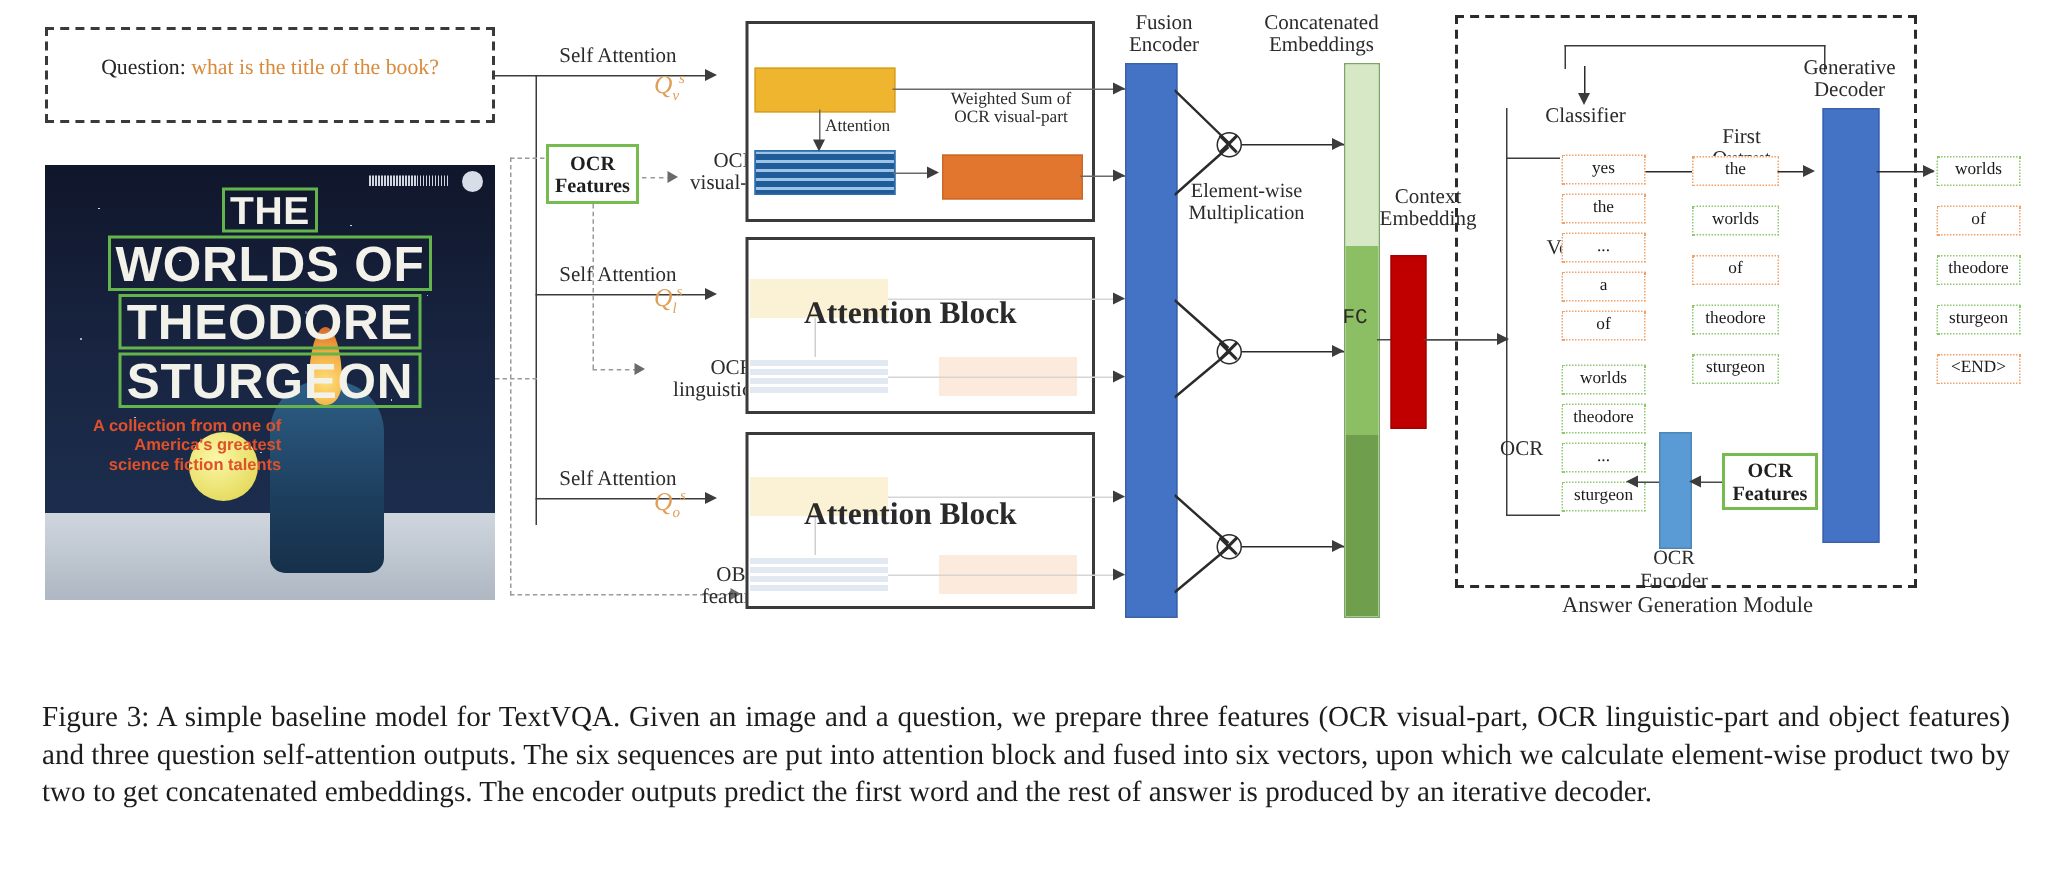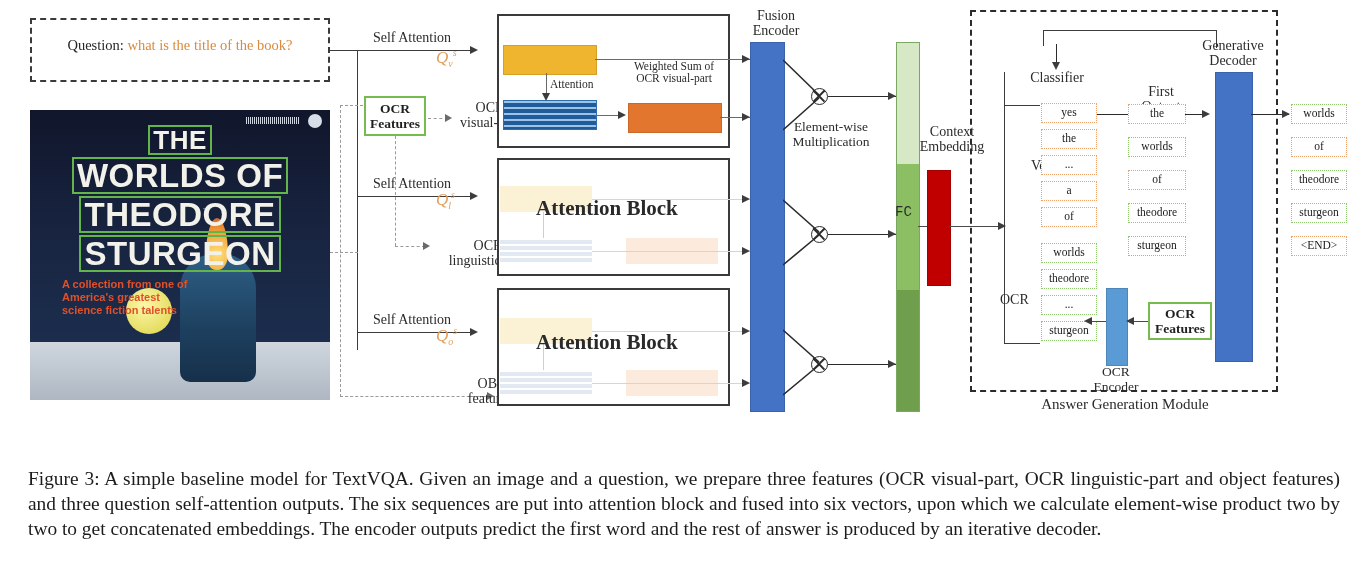--- a/index.html
+++ b/index.html
@@ -40,21 +40,21 @@
       background:repeating-linear-gradient(90deg,#cfd6e2 0 1px,transparent 1px 2px);}
   #cover .logo{position:absolute;right:8px;top:4px;width:14px;height:14px;border-radius:50%;background:#d8dee8;}
   #cover .titleblock{position:absolute;left:8px;top:14px;right:8px;text-align:center;}
   #cover .tline{display:inline-block;color:#f2f2ea;font-family:"Liberation Sans",sans-serif;font-weight:bold;
       letter-spacing:.5px;border:2px solid #63b44a;padding:0 3px;margin:1px 0;line-height:1;}
   #cover .t1{font-size:26px;}
   #cover .t2{font-size:33px;}
   #cover .t3{font-size:33px;}
   #cover .t4{font-size:33px;}
   #cover .sub{position:absolute;left:32px;top:168px;color:#e0502a;font-family:"Liberation Sans",sans-serif;
-      font-weight:bold;font-size:11px;line-height:1.18;text-align:left;}
+      font-weight:bold;font-size:11px;line-height:1.18;text-align:right;}
 
   
   .dashv{position:absolute;border-left:1.5px dashed #9a9a9a;}
   .dashh{position:absolute;border-top:1.5px dashed #9a9a9a;}
   .solidv{position:absolute;border-left:1.7px solid #3c3c3c;}
   .solidh{position:absolute;border-top:1.7px solid #3c3c3c;}
   .thinh{position:absolute;border-top:1.2px solid #6a6a6a;}
   .thinv{position:absolute;border-left:1.2px solid #6a6a6a;}
 
   .arrowR{position:absolute;width:0;height:0;border-top:4.5px solid transparent;border-bottom:4.5px solid transparent;border-left:8px solid #3c3c3c;}
@@ -243,20 +243,22 @@
   <div class="lbl" style="left:772px;top:120px;width:118px;font-size:13.5px;white-space:pre-line;">Element-wise
 Multiplication</div>
 
   <div class="thinh" style="left:828px;top:96px;width:68px;border-top-color:#2b2b2b;"></div>
   <div class="thinh" style="left:828px;top:234px;width:68px;border-top-color:#2b2b2b;"></div>
   <div class="thinh" style="left:828px;top:364px;width:68px;border-top-color:#2b2b2b;"></div>
   <div class="arrowR" style="left:888px;top:92px;"></div>
   <div class="arrowR" style="left:888px;top:230px;"></div>
   <div class="arrowR" style="left:888px;top:360px;"></div>
 
+  <div class="lbl" style="left:826px;top:8px;width:110px;font-size:14px;white-space:pre-line;">Concatenated
+Embeddings</div>
   <div class="greenbar" style="left:896px;top:42px;width:22px;height:368px;">
     <div class="gseg" style="height:33%;background:#d6e8c6;"></div>
     <div class="gseg" style="height:34%;background:#8cbf63;"></div>
     <div class="gseg" style="height:33%;background:#6f9e4c;"></div>
   </div>
 
   <div class="lbl" style="left:897px;top:124px;width:110px;font-size:14px;white-space:pre-line;">Context
 Embedding</div>
   <div class="thinh" style="left:918px;top:226px;width:80px;border-top-color:#4a4a4a;"></div>
   <div class="lbl" style="left:895px;top:205px;font-size:14px;font-family:Liberation Mono, monospace;">FC</div>

